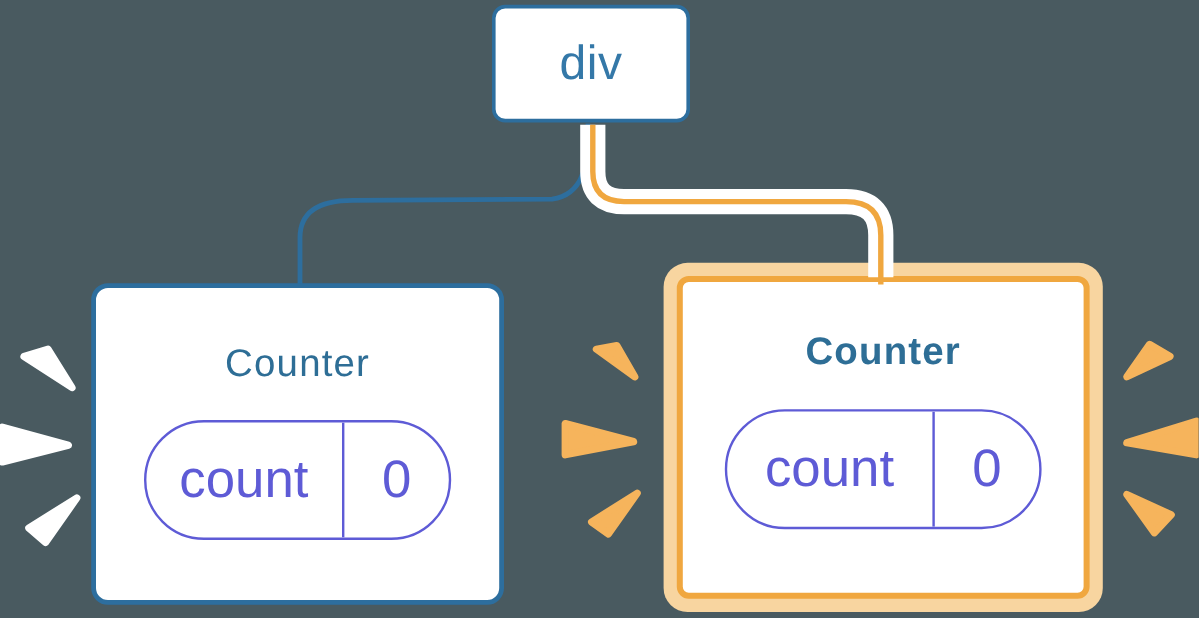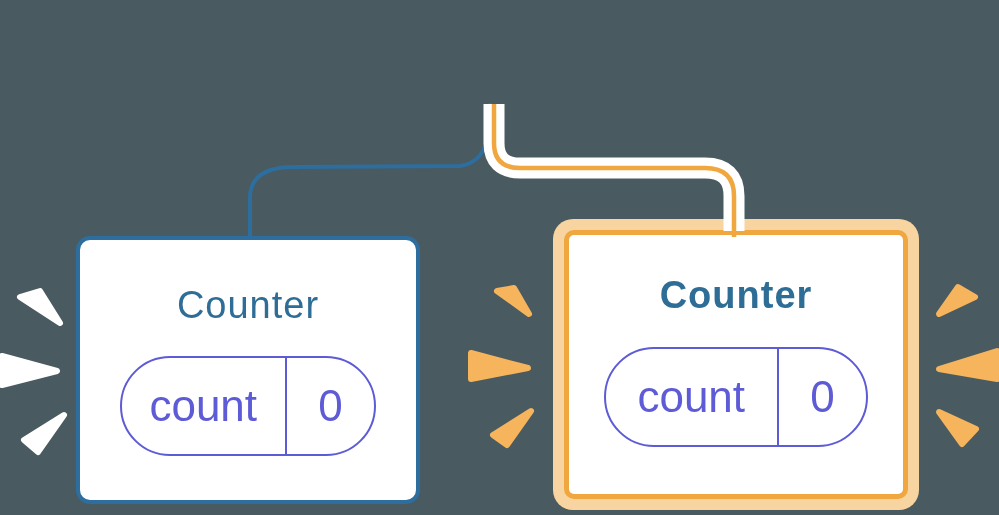--- a/index.html
+++ b/index.html
@@ -22,21 +22,21 @@
   .card-left{left:76px;top:236px;width:344px;height:268px;border:4px solid var(--blue);
     border-radius:14px;display:flex;flex-direction:column;align-items:center;}
   .card-left .card-title{margin-top:46px;}
 
   .card-right-outer{left:553px;top:219px;width:366px;height:291px;background:var(--light-orange);
     border-radius:20px;padding:11px;}
   .card-right-inner{width:100%;height:100%;background:var(--white);border:5px solid var(--orange);
     border-radius:10px;display:flex;flex-direction:column;align-items:center;}
   .card-right-inner .card-title{margin-top:41px;font-weight:700;}
 
-  .card-title{font-size:38px;font-weight:500;letter-spacing:1px;color:var(--title-blue);line-height:1;}
+  .card-title{font-size:32px;font-weight:500;letter-spacing:1px;color:var(--title-blue);line-height:1;}
 
   .state-pill{margin-top:32px;width:256px;height:100px;border:2.5px solid var(--indigo);
     border-radius:50px;display:flex;align-items:stretch;overflow:hidden;
     color:var(--indigo);font-size:44px;}
   .card-right-inner .state-pill{width:264px;margin-top:33px;}
   .pill-key{flex:1;display:flex;align-items:center;justify-content:center;}
   .pill-sep{width:2.5px;background:var(--indigo);}
   .pill-val{width:87px;display:flex;align-items:center;justify-content:center;}
 </style>
 </head>
@@ -59,20 +59,23 @@
       <polygon points="493,435 507,445 531,411"></polygon>
     </g>
 
     <g fill="var(--sparkle-orange)" stroke="var(--sparkle-orange)" stroke-width="6" stroke-linejoin="round">
       <polygon points="958,287 975,297 939,314"></polygon>
       <polygon points="997,351 997,379 939,369"></polygon>
       <polygon points="962,444 976,429 939,412"></polygon>
     </g>
   </svg>
 
+  <div class="node root-node">
+    <span>div</span>
+  </div>
 
   <div class="card card-left">
     <div class="card-title">Counter</div>
     <div class="state-pill">
       <div class="pill-key">count</div>
       <div class="pill-sep"></div>
       <div class="pill-val">0</div>
     </div>
   </div>
 

